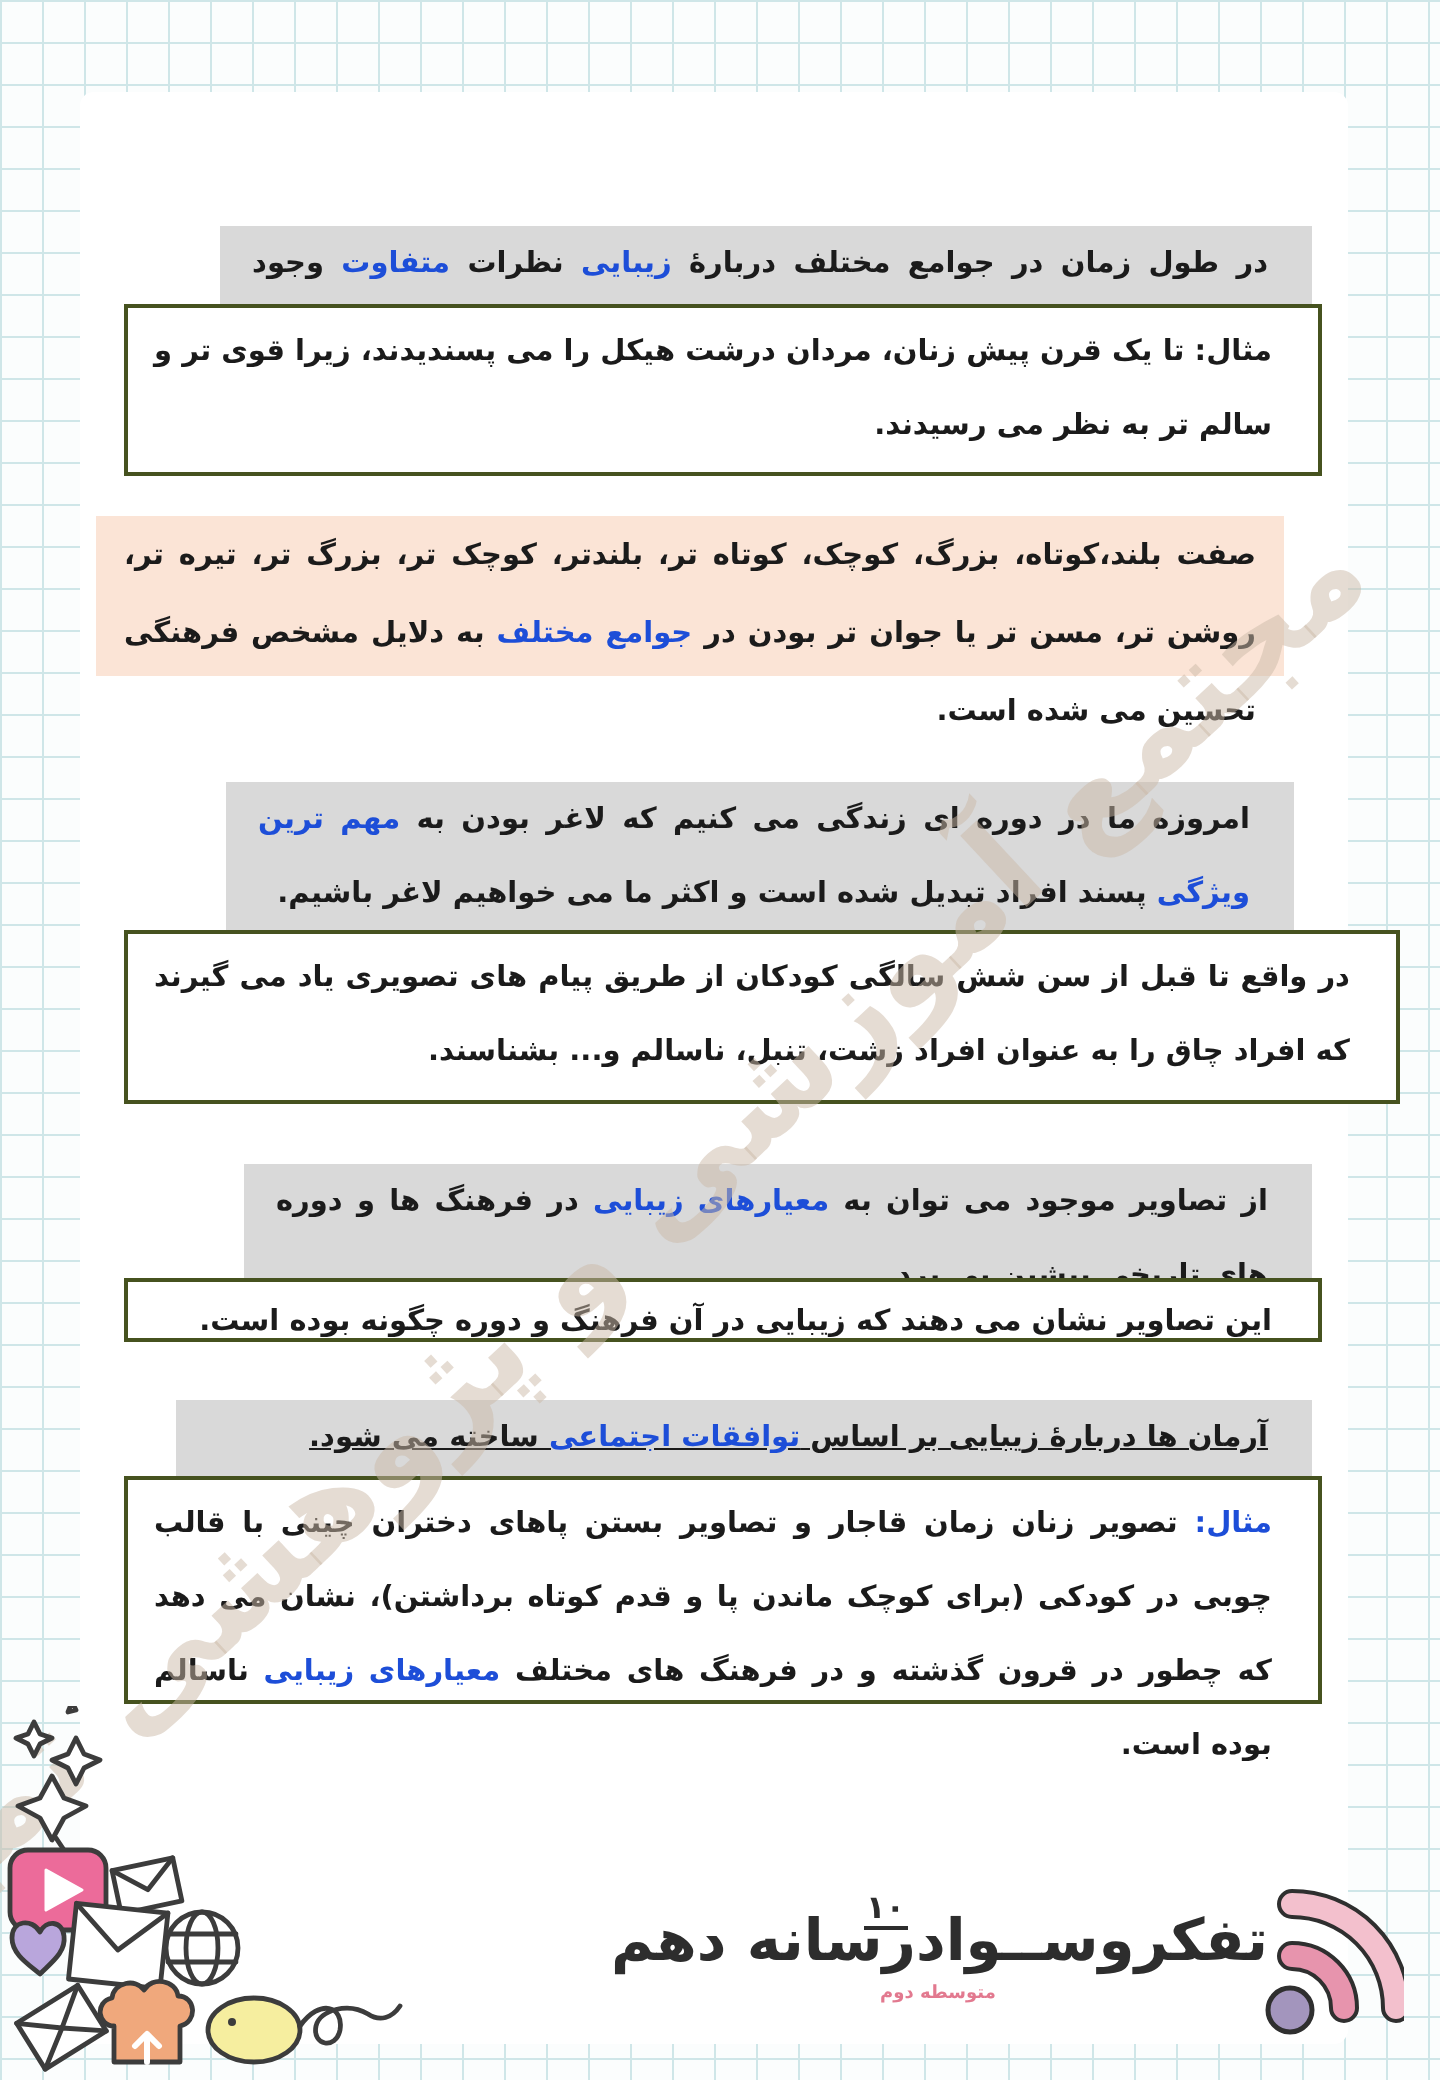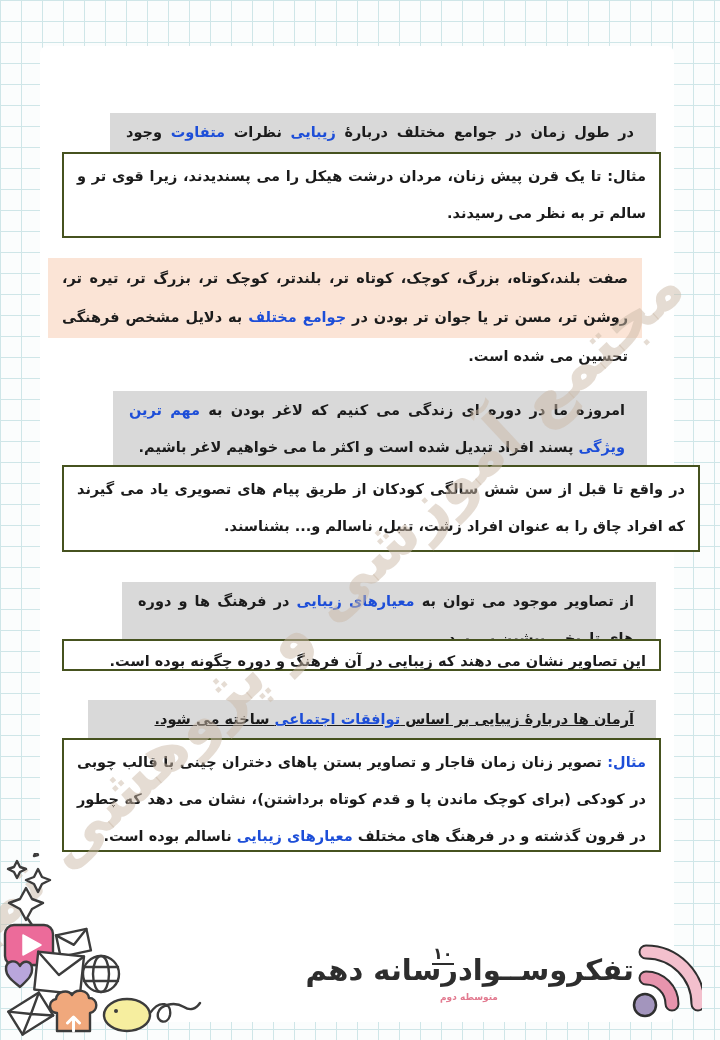--- a/index.html
+++ b/index.html
@@ -26,21 +26,21 @@
   .blk{
     position:absolute;direction:rtl;font-weight:bold;color:#1b1b1b;
     font-size:14.5px;text-align:justify;text-align-last:right;
     z-index:4;box-sizing:border-box;
   }
   .gray{background:#d9d9d9;line-height:37px;padding:1px 22px 0 16px;}
   .oneline{line-height:37px;}
   .peach{background:#fbe4d6;line-height:39px;padding:1px 14px 0 14px;}
   .box{
     background:#ffffff;border:2px solid #46521f;line-height:37px;
-    padding:4px 13px 2px 13px;
+    padding:4px 23px 2px 13px;
   }
   .red{color:#1d4ed8;}
   .footer-logo{
     position:absolute;left:408px;top:948px;width:226px;height:60px;
     direction:rtl;z-index:8;color:#2d2d2d;
   }
   .logo-title{
     font-size:29px;font-weight:bold;white-space:nowrap;line-height:44px;
     text-align:right;
   }

